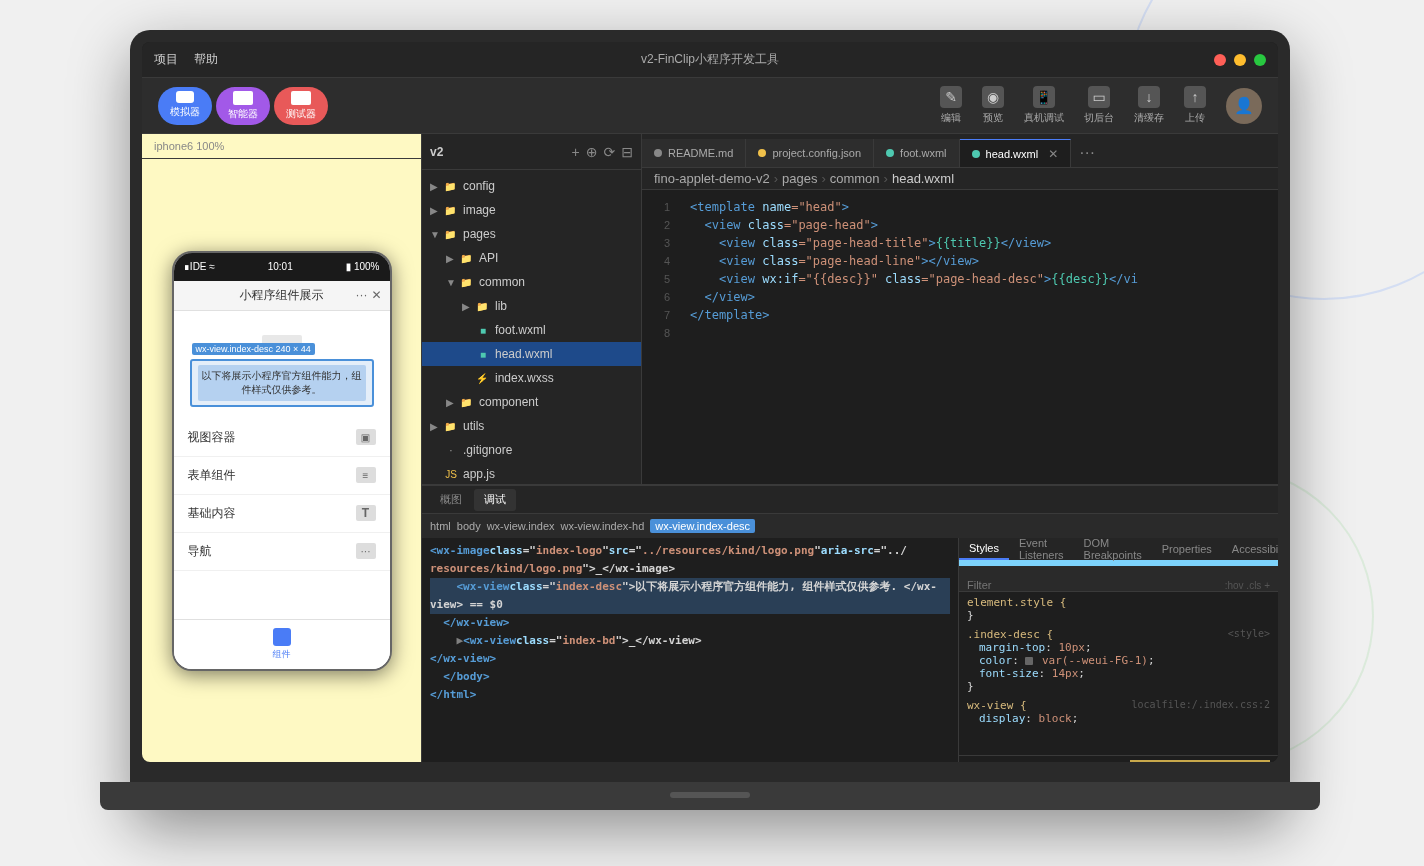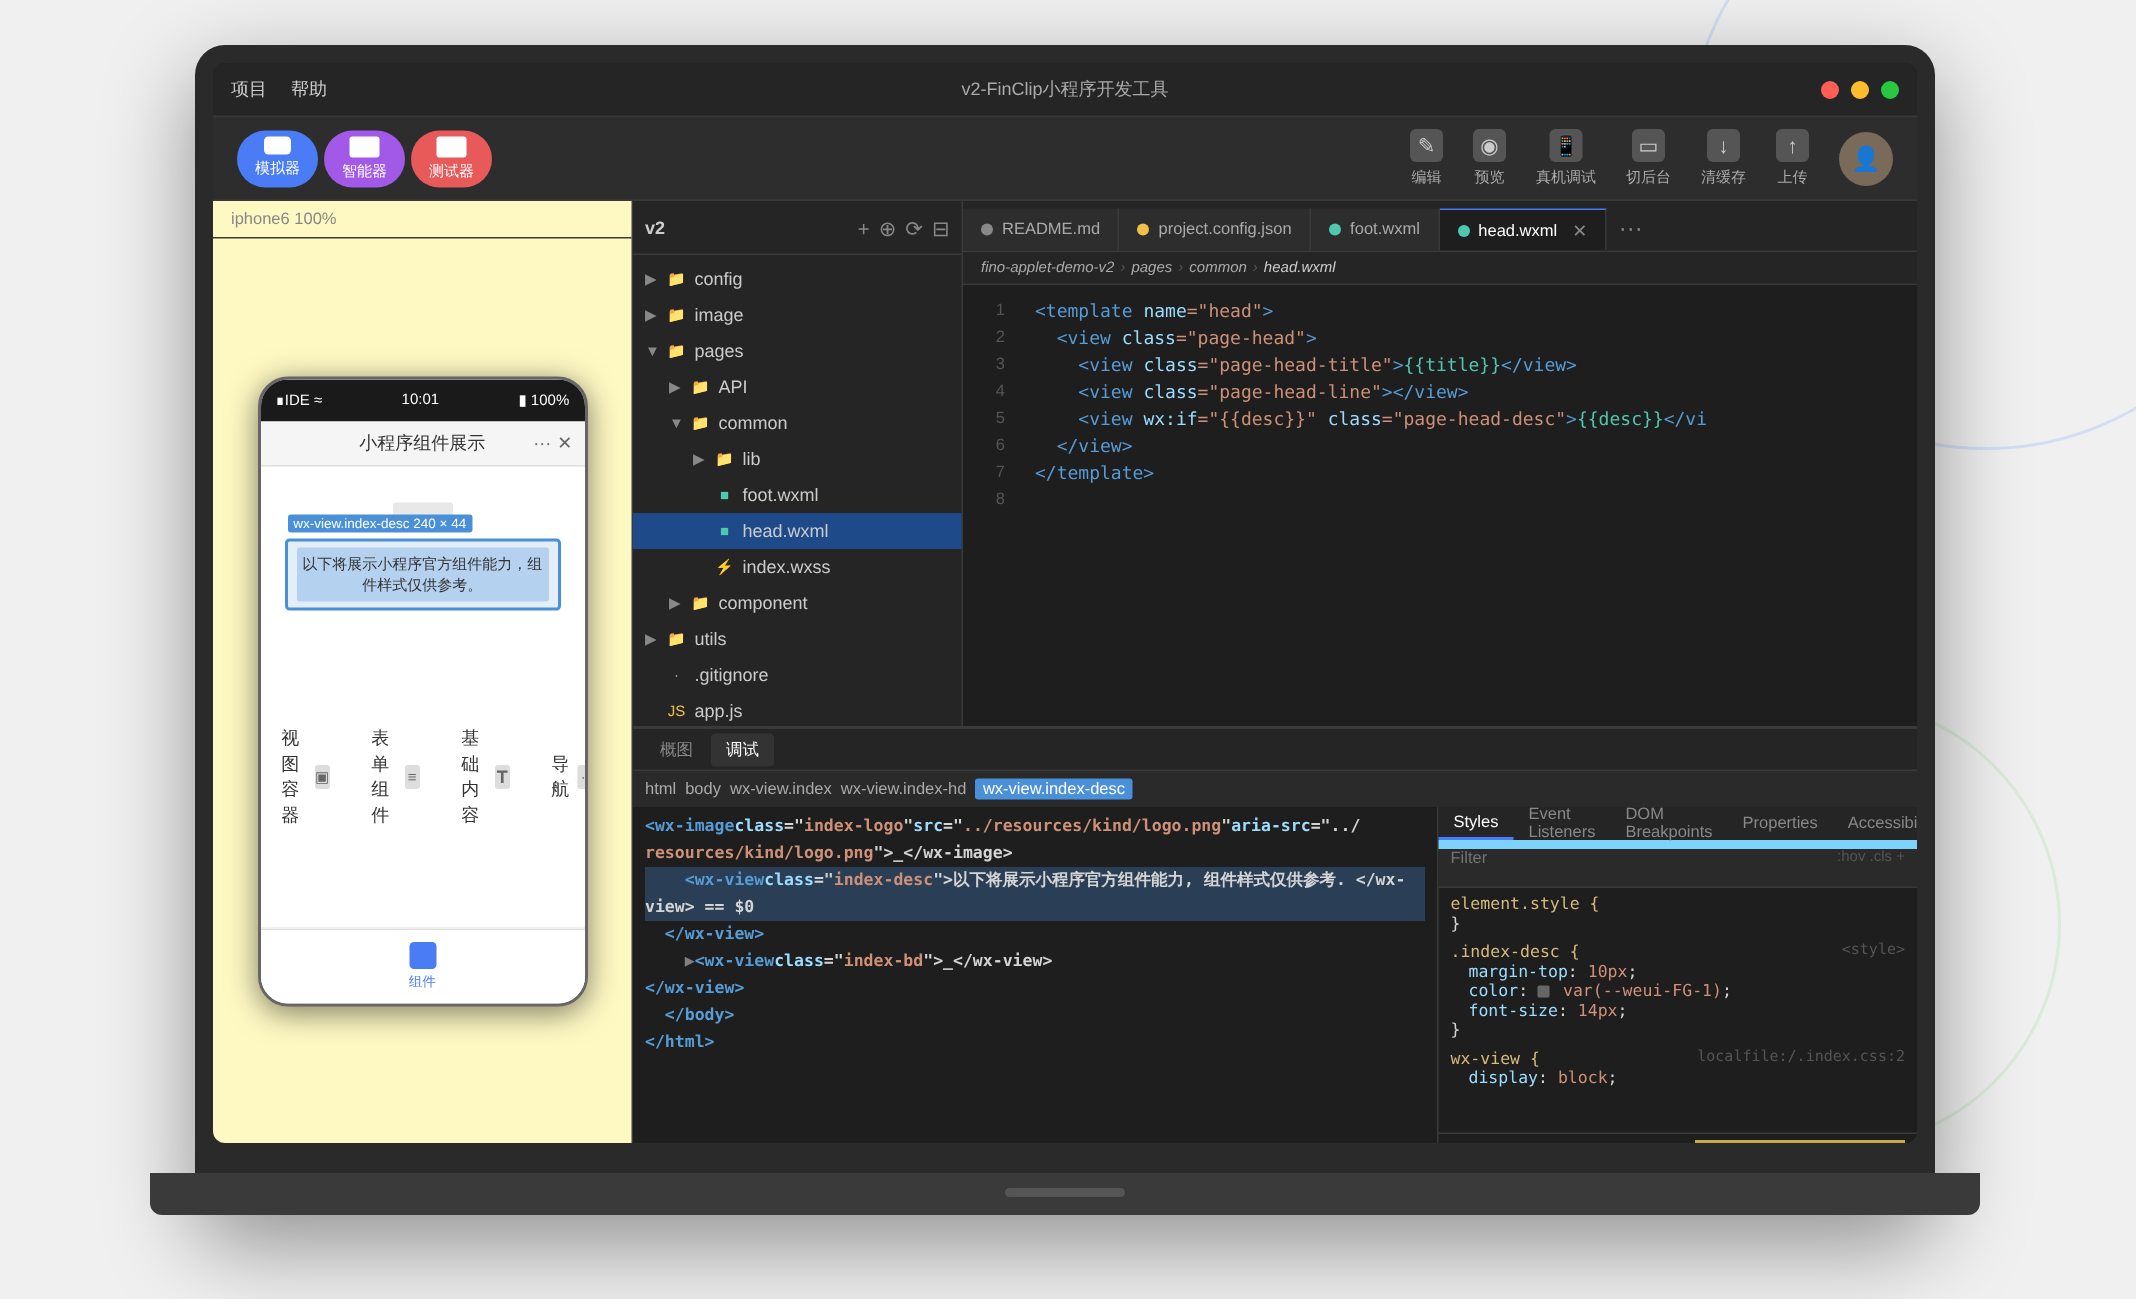--- a/index.html
+++ b/index.html
@@ -251,21 +251,21 @@
       justify-content: center;
       font-size: 12px;
       color: #333;
       flex-shrink: 0;
     }
 
     .phone-content {
       flex: 1;
       overflow: hidden;
       display: flex;
-      flex-direction: row;
+      flex-direction: column;
     }
 
     .phone-highlight-box {
       margin: 8px;
       border: 2px solid #4a90d9;
       border-radius: 3px;
       padding: 4px 6px;
       background: rgba(74,144,217,0.15);
       position: relative;
     }
@@ -480,26 +480,25 @@
       font-size: 16px;
     }
 
     
     .breadcrumb {
       height: 22px;
       background: #252525;
       display: flex;
       align-items: center;
       padding: 0 12px;
-      font-size: 10px;
+      font-size: 13px;
       color: #888;
       border-bottom: 1px solid #3a3a3a;
       flex-shrink: 0;
       gap: 4px;
-      font-style: italic;
     }
 
     .breadcrumb-sep { color: #555; }
     .breadcrumb-item { color: #aaa; }
     .breadcrumb-item.current { color: #ccc; }
 
     
     .code-container {
       flex: 1;
       display: flex;
@@ -657,21 +656,21 @@
       cursor: pointer;
     }
 
     .styles-tab.active { color: #fff; border-bottom: 2px solid #4a7cf6; }
 
     .styles-filter {
       height: 26px;
       background: #2a2a2a;
       border-bottom: 1px solid #3a3a3a;
       display: flex;
-      align-items: flex-start;
+      align-items: flex-end;
       padding: 0 8px;
       font-size: 11px;
       color: #888;
       gap: 4px;
       flex-shrink: 0;
     }
 
     .filter-input {
       background: transparent;
       border: none;

